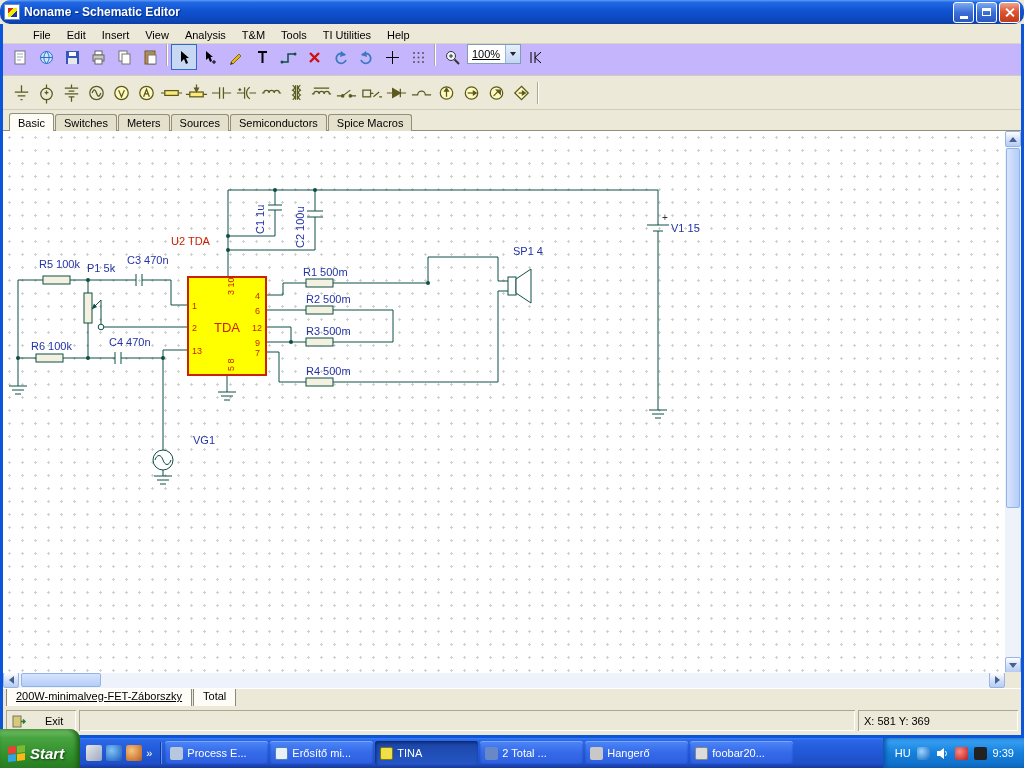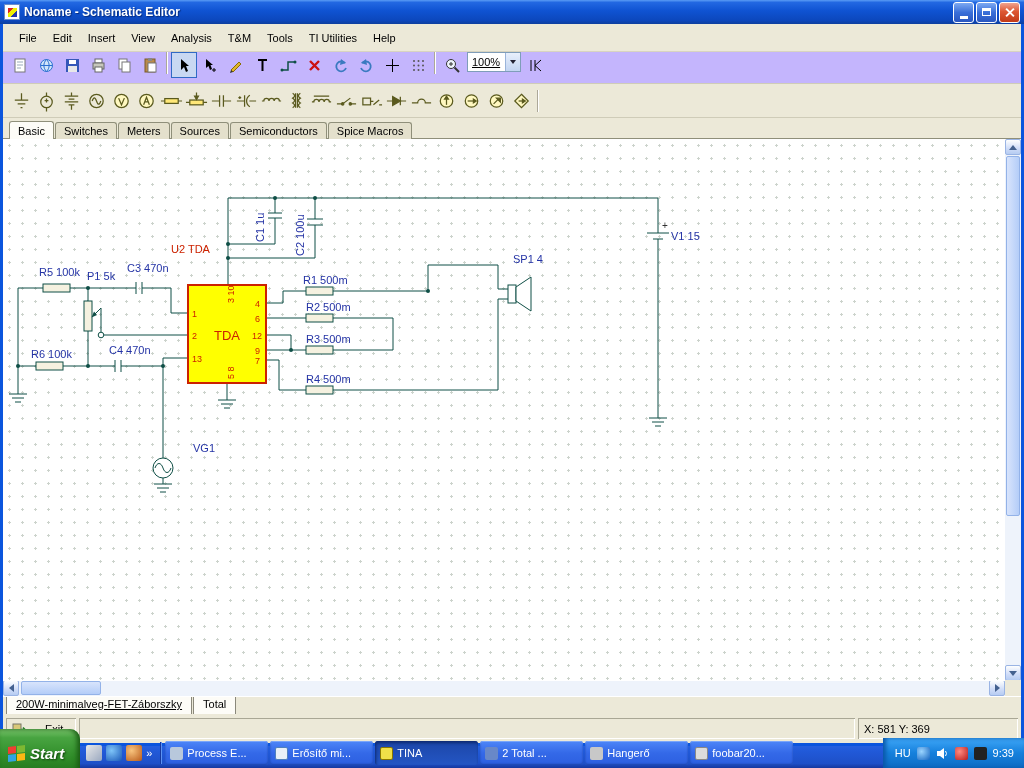--- a/index.html
+++ b/index.html
@@ -3,21 +3,21 @@
 <meta charset="utf-8">
 <style>
   * { box-sizing: border-box; margin: 0; padding: 0; }
   html,body { width:1024px; height:768px; overflow:hidden;
     font-family:"Liberation Sans", sans-serif; font-size:11px; background:#000; }
 
   .app { width:1024px; height:738px; display:flex; flex-direction:column; background:#ece9d8; }
 
   
   .titlebar { height:24px; flex:none; display:flex; align-items:center; padding:0 4px;
-    background:linear-gradient(180deg,#5a9cf5 0%,#2268e2 10%,#0f53d2 45%,#0c47bc 85%,#0d3f9e 100%); }
+    background:linear-gradient(180deg,#5a9cf5 0%,#2268e2 10%,#0f53d2 45%,#0c47bc 85%,#0d3f9e 100%);border-radius:10px; }
   .app-icon { width:16px; height:16px; margin-right:4px; background:#fff; border:1px solid #6a8cc8;
     display:flex; align-items:center; justify-content:center; }
   .app-icon i { display:block; width:9px; height:9px; background:
     linear-gradient(135deg,#d22 0 33%, #ee0 33% 66%, #23a 66%); }
   .title-text { color:#fff; font-weight:bold; font-size:12px; text-shadow:1px 1px 1px #052a7c; flex:1;
     white-space:nowrap; overflow:hidden; }
   .winbtn { width:21px; height:21px; margin-left:2px; border:1px solid #fff; border-radius:3px;
     display:flex; align-items:center; justify-content:center; }
   .winbtn.minmax { background:linear-gradient(180deg,#7da9f2 0%,#3a6fd8 50%,#2a57c0 100%); }
   .winbtn.close { background:linear-gradient(180deg,#f0a490 0%,#dd5733 45%,#c23a17 100%); }
@@ -26,21 +26,21 @@
   .glyph-close { position:relative; width:11px; height:11px; }
   .glyph-close::before,.glyph-close::after { content:""; position:absolute; left:5px; top:0; width:2px; height:11px; background:#fff; }
   .glyph-close::before { transform:rotate(45deg); }
   .glyph-close::after { transform:rotate(-45deg); }
 
   
   .app-body { flex:1; display:flex; flex-direction:column; background:#ece9d8;
     border-left:3px solid #0b55dd; border-right:3px solid #0b55dd; border-bottom:3px solid #0b55dd; }
 
   
-  .menubar { height:28px; flex:none; display:flex; align-items:center; padding-left:8px;
+  .menubar { height:20px; flex:none; display:flex; align-items:flex-end; padding-left:22px;
     background:#ece9d8; border-bottom:1px solid #d8d4c0; }
   .menu-item { padding:2px 8px; color:#000; cursor:default; }
 
   
   .toolbar { height:32px; flex:none; display:flex; padding:0 4px;
     background:#c4b5fd; border-bottom:1px solid #cfccb8;text-decoration:underline; }
   .tbtn { width:26px; height:26px; display:flex; align-items:center; justify-content:center; border:1px solid transparent; }
   .tbtn.pressed { border:1px solid #316ac5; background:#c9d8f2; }
   .tsep { width:2px; height:22px; margin:0 3px; border-left:1px solid #aca899; border-right:1px solid #fff; }
   .combo { height:20px; background:#fff; border:1px solid #7f9db9; display:flex; align-items:center; }

